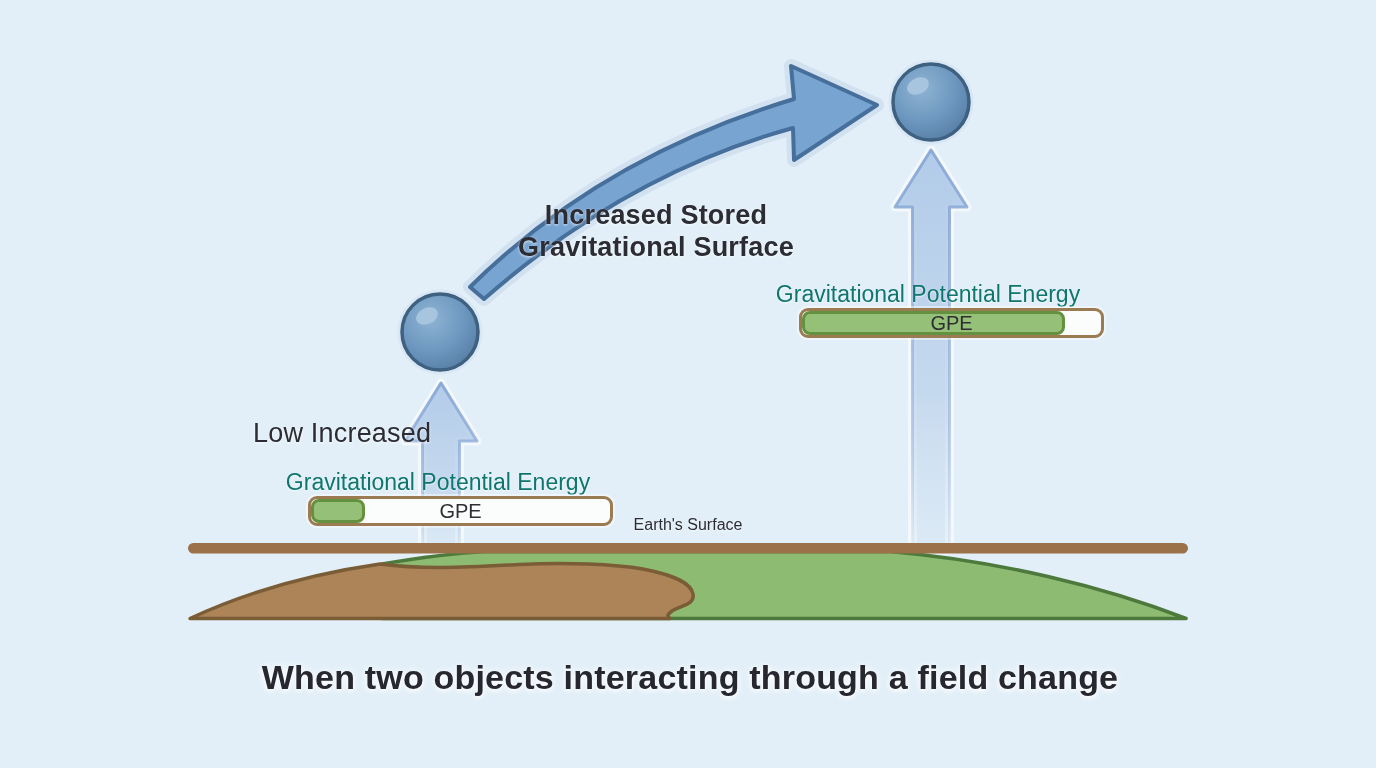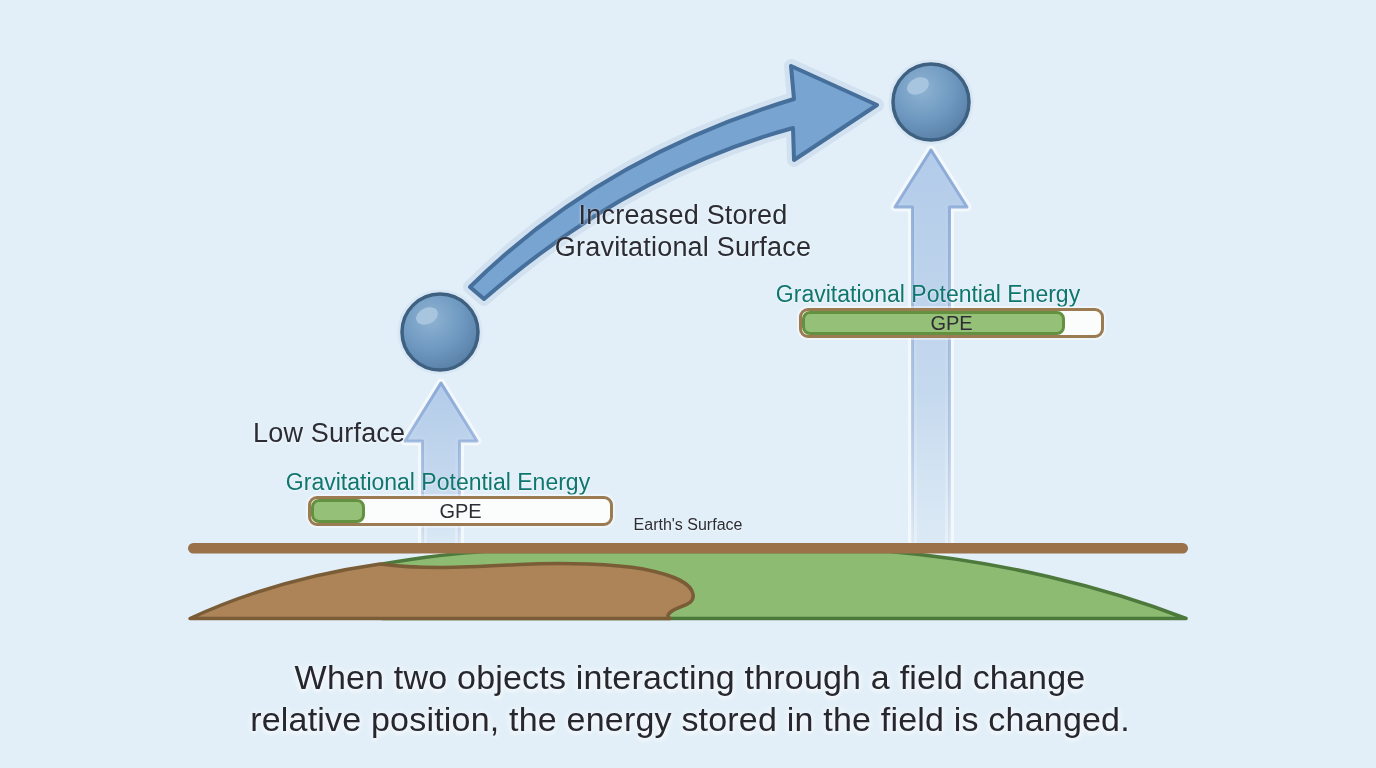--- a/index.html
+++ b/index.html
@@ -48,24 +48,24 @@
     font-size:20px;color:#2e2e34;
   }
   .earth-label{
     font-size:16px;
     color:#2c2c34;
     text-shadow:0 1px 2px rgba(255,255,255,.7);
   }
   .caption{
     font-size:34px;
     line-height:42px;
-    text-align:center;
     color:#27272f;
     letter-spacing:.2px;
     text-shadow:0 0 8px rgba(255,255,255,.95), 0 2px 4px rgba(255,255,255,.85);
+    font-weight:bold;
   }
 </style>
 </head>
 <body>
 
 <div class="stage">
 
   <svg width="1376" height="768" viewBox="0 0 1376 768">
     <defs>
       <linearGradient id="upArrowFill" x1="0" y1="0" x2="0" y2="1">
@@ -108,40 +108,39 @@
     <use href="#ballShape" transform="translate(440,332)"></use>
     <use href="#ballShape" transform="translate(931,102)"></use>
 
     <path d="M 382 564 C 430 556 455 553 485 551.5 L 890 551.5 C 1000 561 1105 587 1186 618.5 L 382 618.5 Z" fill="#8DBB72" stroke="#4D7A3C" stroke-width="3.5" stroke-linejoin="round"></path>
 
     <path d="M 190 618.5 C 245 593 310 574 380 564 C 425 570 470 567 520 564.5 C 565 562 615 564 643 569 C 678 576 691 584 693 594 C 695 605 681 605 672 611 C 667 614.5 667 616.5 670 618.5 Z" fill="#AD8458" stroke="#7A5C36" stroke-width="3.5" stroke-linejoin="round"></path>
 
     <rect x="188" y="543" width="1000" height="10.5" rx="5.25" fill="#9A7149"></rect>
   </svg>
 
-  <div class="abs centered big-label two-line" style="left:683px;top:199px;">
+  <div class="abs centered big-label two-line" style="left:656px;top:199px;font-weight:bold;">
     <div>Increased Stored</div>
     <div>Gravitational Surface</div>
   </div>
 
 
-  <div class="abs big-label" style="left:253px;top:418px;">Low Surface</div>
+  <div class="abs big-label" style="left:253px;top:418px;">Low Increased</div>
 
   <div class="abs centered bar-title" style="left:928px;top:281px;">Gravitational Potential Energy</div>
   <div class="gpe-bar" style="left:799px;top:308px;">
     <div class="gpe-fill" style="width: 88%;"></div>
     <div class="gpe-text">GPE</div>
   </div>
 
   <div class="abs centered bar-title" style="left:438px;top:469px;">Gravitational Potential Energy</div>
   <div class="gpe-bar" style="left:308px;top:496px;">
     <div class="gpe-fill" style="width: 18%;"></div>
     <div class="gpe-text">GPE</div>
   </div>
 
   <div class="abs centered earth-label" style="left:688px;top:516px;">Earth's Surface</div>
 
   <div class="abs centered caption" style="left:690px;top:656px;">
     <div>When two objects interacting through a field change</div>
-    <div>relative position, the energy stored in the field is changed.</div>
   </div>
 
 </div>
 
 </body></html>

